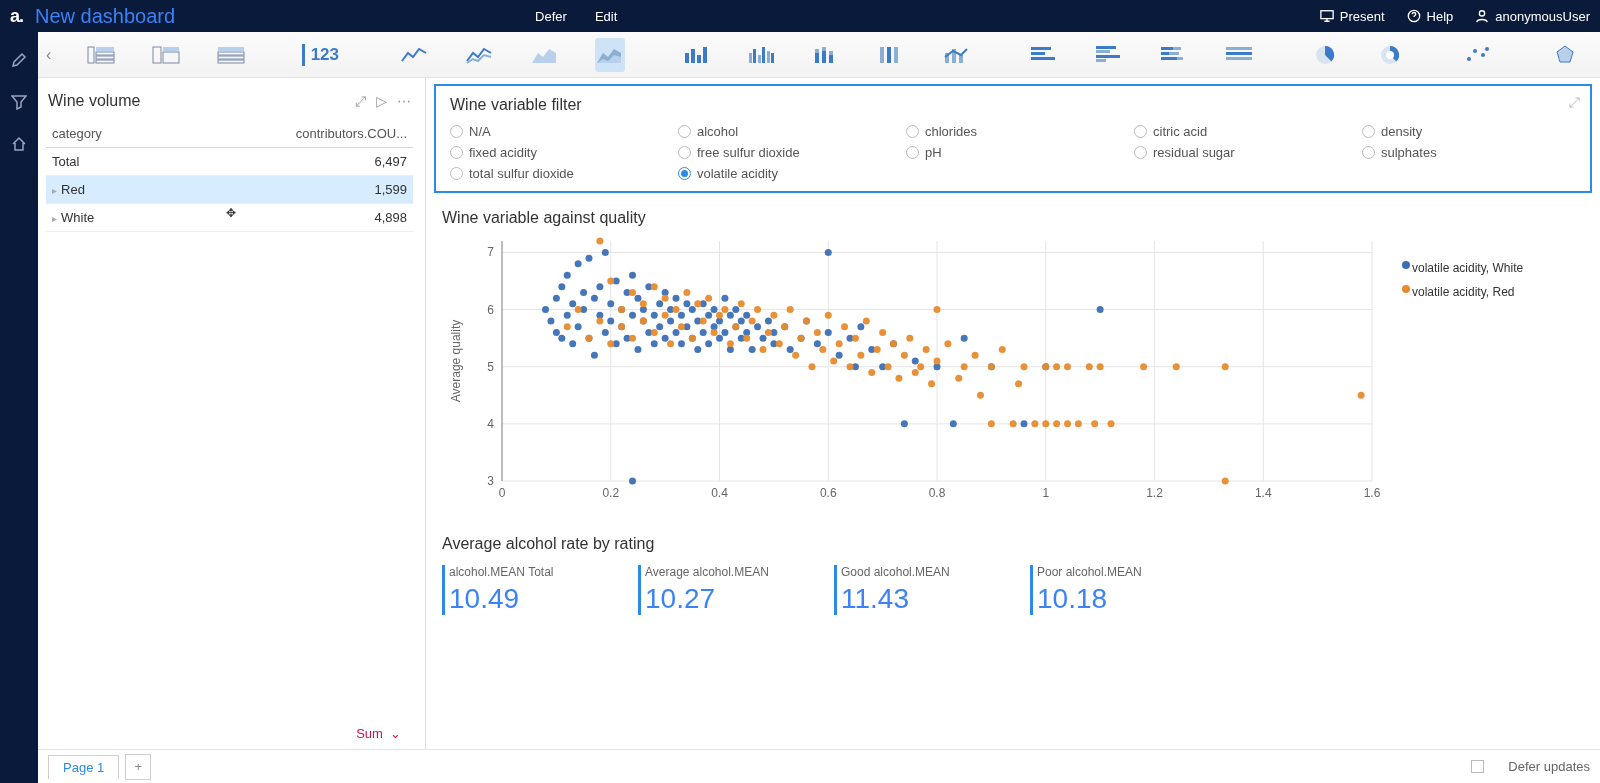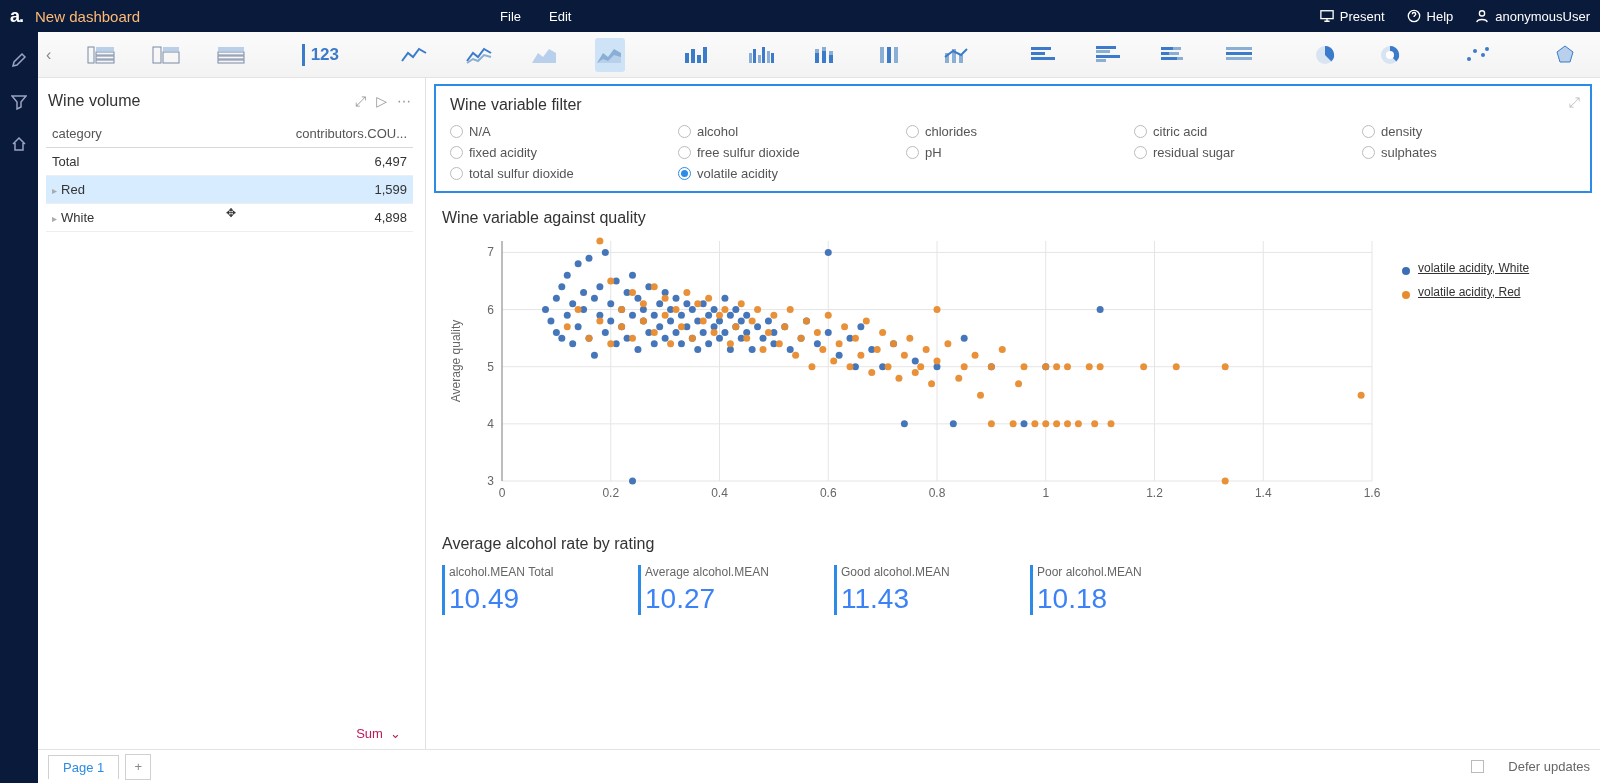--- a/index.html
+++ b/index.html
@@ -1,21 +1,21 @@
 <!DOCTYPE html>
 <html><head>
 <meta charset="utf-8">
 <style>
 *{box-sizing:border-box;margin:0;padding:0;font-family:"Segoe UI",Arial,sans-serif;}
 html,body{height:100%;overflow:hidden;}
 body{background:#0a1a3a;display:flex;flex-direction:column;color:#333;}
 
 .topbar{height:32px;background:#0a1a3a;display:flex;align-items:center;color:#fff;font-size:13px;padding:0 10px;}
 .logo{font-weight:900;font-size:18px;margin-right:12px;letter-spacing:-1px;}
-.title{font-size:15px;color:#fdba74;}
+.title{font-size:20px;color:#3b82f6;}
 .topmenu{margin-left:360px;display:flex;gap:28px;}
 .topmenu span{cursor:pointer;}
 .topright{margin-left:auto;display:flex;align-items:center;gap:22px;}
 .topright .ico{display:inline-flex;align-items:center;gap:6px;}
 svg.ti{width:14px;height:14px;stroke:#fff;fill:none;stroke-width:1.5;}
 
 .shell{flex:1;display:flex;min-height:0;}
 .leftrail{width:38px;background:#0a1a3a;display:flex;flex-direction:column;align-items:center;padding-top:20px;gap:22px;}
 .leftrail svg{width:16px;height:16px;stroke:#9aa3c0;fill:none;stroke-width:1.5;}
 
@@ -56,21 +56,21 @@
 .radio{width:13px;height:13px;border:1px solid #bbb;border-radius:50%;display:inline-flex;align-items:center;justify-content:center;}
 .radio.sel{border-color:#2b8be6;}
 .radio.sel::after{content:"";width:7px;height:7px;border-radius:50%;background:#2b8be6;}
 .filterbox .expand{position:absolute;right:10px;top:8px;color:#bbb;font-size:14px;cursor:pointer;}
 
 .charttile{padding:10px 16px 0 16px;}
 .ctitle{font-size:16px;margin-bottom:4px;}
 .chartwrap{display:flex;}
 .chartwrap svg{display:block;}
 .legend{font-size:12px;padding:30px 0 0 20px;}
-.legend div{display:flex;align-items:flex-end;gap:8px;margin-bottom:10px;text-decoration:underline;}
+.legend div{display:flex;align-items:flex-start;gap:2px;margin-bottom:10px;}
 .dot{width:8px;height:8px;border-radius:50%;}
 
 .kpitile{padding:14px 16px 10px 16px;}
 .kpirow{display:flex;gap:36px;margin-top:12px;}
 .kpi{border-left:3px solid #2b8be6;padding-left:4px;min-width:160px;}
 .kpi .kl{font-size:12px;color:#666;}
 .kpi .kv{font-size:28px;color:#3b82f6;margin-top:4px;}
 
 .footer{height:34px;background:#fff;border-top:1px solid #e3e3e3;display:flex;align-items:center;padding:0 10px;font-size:13px;}
 .pagetab{border:1px solid #d0d0d0;padding:4px 14px;border-bottom:none;color:#2b8be6;background:#fff;margin-right:6px;}
@@ -79,21 +79,21 @@
 .cb{width:13px;height:13px;border:1px solid #bbb;}
 .ylabel{font-size:12px;fill:#666;}
 </style>
 </head>
 <body>
 
 <div class="topbar">
   <span class="logo">a.</span>
   <span class="title">New dashboard</span>
   <div class="topmenu">
-    <span>File</span>
+    <span>Defer</span>
     <span>Edit</span>
   </div>
   <div class="topright">
     <span class="ico">
         <svg class="ti" viewBox="0 0 16 16">
           <rect x="1" y="2" width="14" height="9"></rect>
           <path d="M8 11v3M5 14h6"></path>
         </svg>
         <span>Present</span>
       </span>

